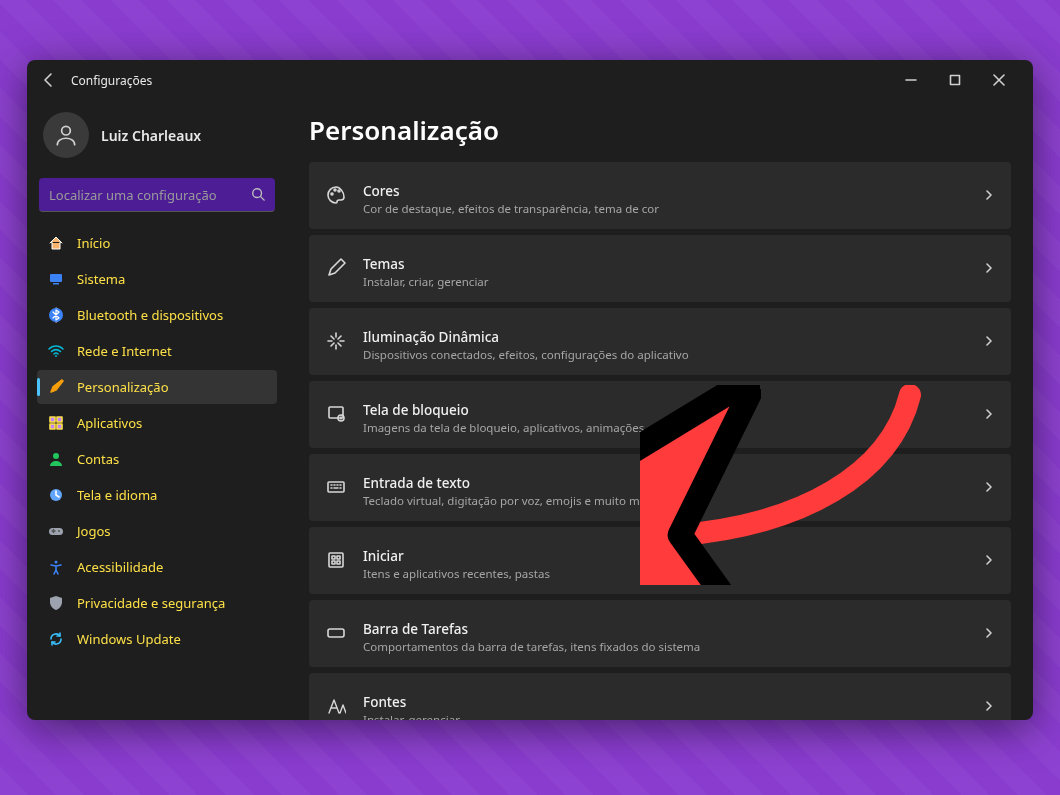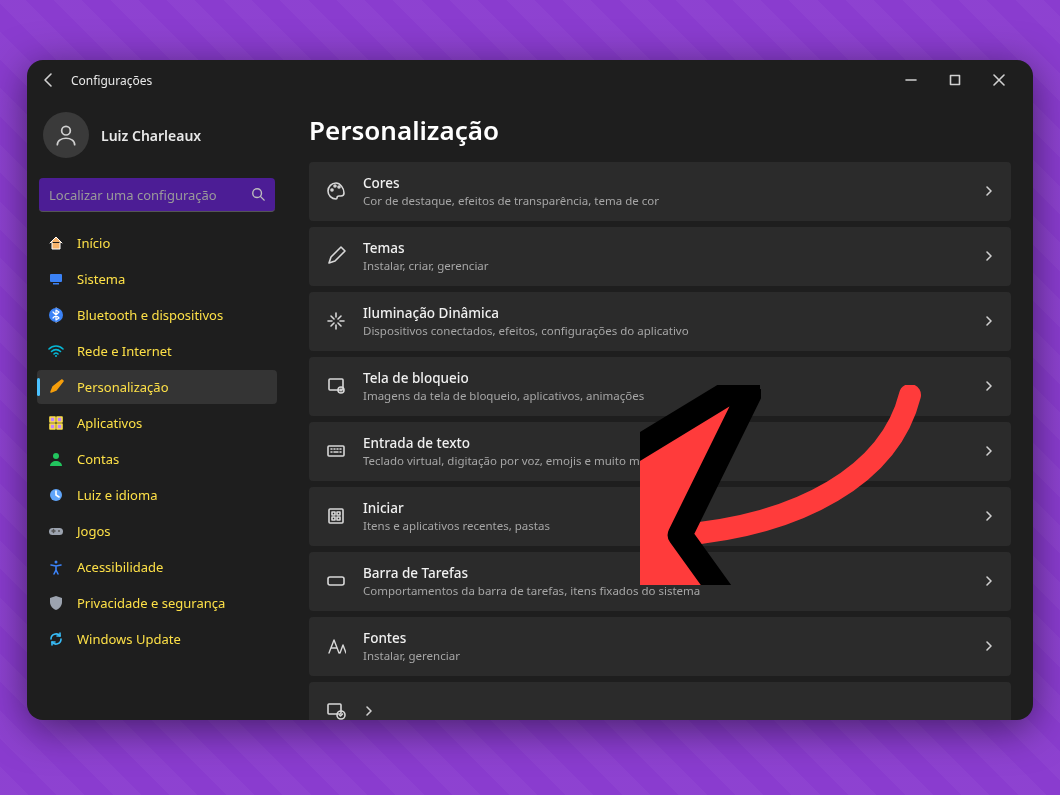--- a/index.html
+++ b/index.html
@@ -8,21 +8,21 @@
     background: #8a3ccf;
     background-image: repeating-linear-gradient(45deg, rgba(255,255,255,0.03) 0 20px, transparent 20px 40px);
     overflow: hidden;
     position: relative;
   }
   .window {
     position: absolute;
     left: 27px; top: 60px;
     width: 1006px; height: 660px;
     background: #1e1e1e;
-    border-radius: 16px;
+    border-radius: 8px;
     box-shadow: 0 8px 40px rgba(0,0,0,0.5);
     display: flex;
     flex-direction: column;
     overflow: hidden;
   }
   .titlebar {
     height: 40px;
     display: flex;
     align-items: center;
     padding: 0 12px 0 14px;
@@ -73,21 +73,21 @@
   .main { flex:1; padding:0 22px 14px 22px; overflow-y:auto; }
   .main h1 { font-size:26px; font-weight:600; color:#fff; margin:12px 0 14px 0; }
 
   .card {
     background:#2b2b2b; border-radius:4px;
     display:flex; align-items:center; gap:16px;
     padding:12px 16px; margin-bottom:6px; min-height:58px;
   }
   .card .cicon { width:22px; height:22px; display:flex; align-items:center; justify-content:center; color:#d8d8d8; }
   .card .cicon svg { width:20px; height:20px; }
-  .card .ct { flex:1; }
+  .card .ct { flex:1;margin-top:8px; }
   .card .ct .t { font-size:13.5px; color:#f0f0f0; font-weight:500; }
   .card .ct .d { font-size:11.5px; color:#a6a6a6; margin-top:2px; line-height:1.3; }
   .card .chev { color:#cfcfcf; }
 
   svg { fill:none; stroke:currentColor; stroke-width:1.6; stroke-linecap:round; stroke-linejoin:round; }
 
   
   .arrow-ann { position:absolute; left:640px; top:385px; pointer-events:none; }
 </style>
 </head>
@@ -206,21 +206,21 @@
             </span>
             <span>Contas</span>
           </div>
           <div class="nav-item">
             <span class="nicon">
               <svg viewBox="0 0 16 16">
                 <circle cx="8" cy="8" r="6" fill="#60a5fa" stroke="none"></circle>
                 <path d="M8 4v4l3 2" stroke="#fff"></path>
               </svg>
             </span>
-            <span>Luiz e idioma</span>
+            <span>Tela e idioma</span>
           </div>
           <div class="nav-item">
             <span class="nicon">
               <svg viewBox="0 0 16 16">
                 <rect x="1" y="5" width="14" height="7" rx="3.5" fill="#9ca3af" stroke="none"></rect>
                 <circle cx="11" cy="8" r="1" fill="#555" stroke="none"></circle>
                 <path d="M4 8h3M5.5 6.5v3" stroke="#555"></path>
               </svg>
             </span>
             <span>Jogos</span>

